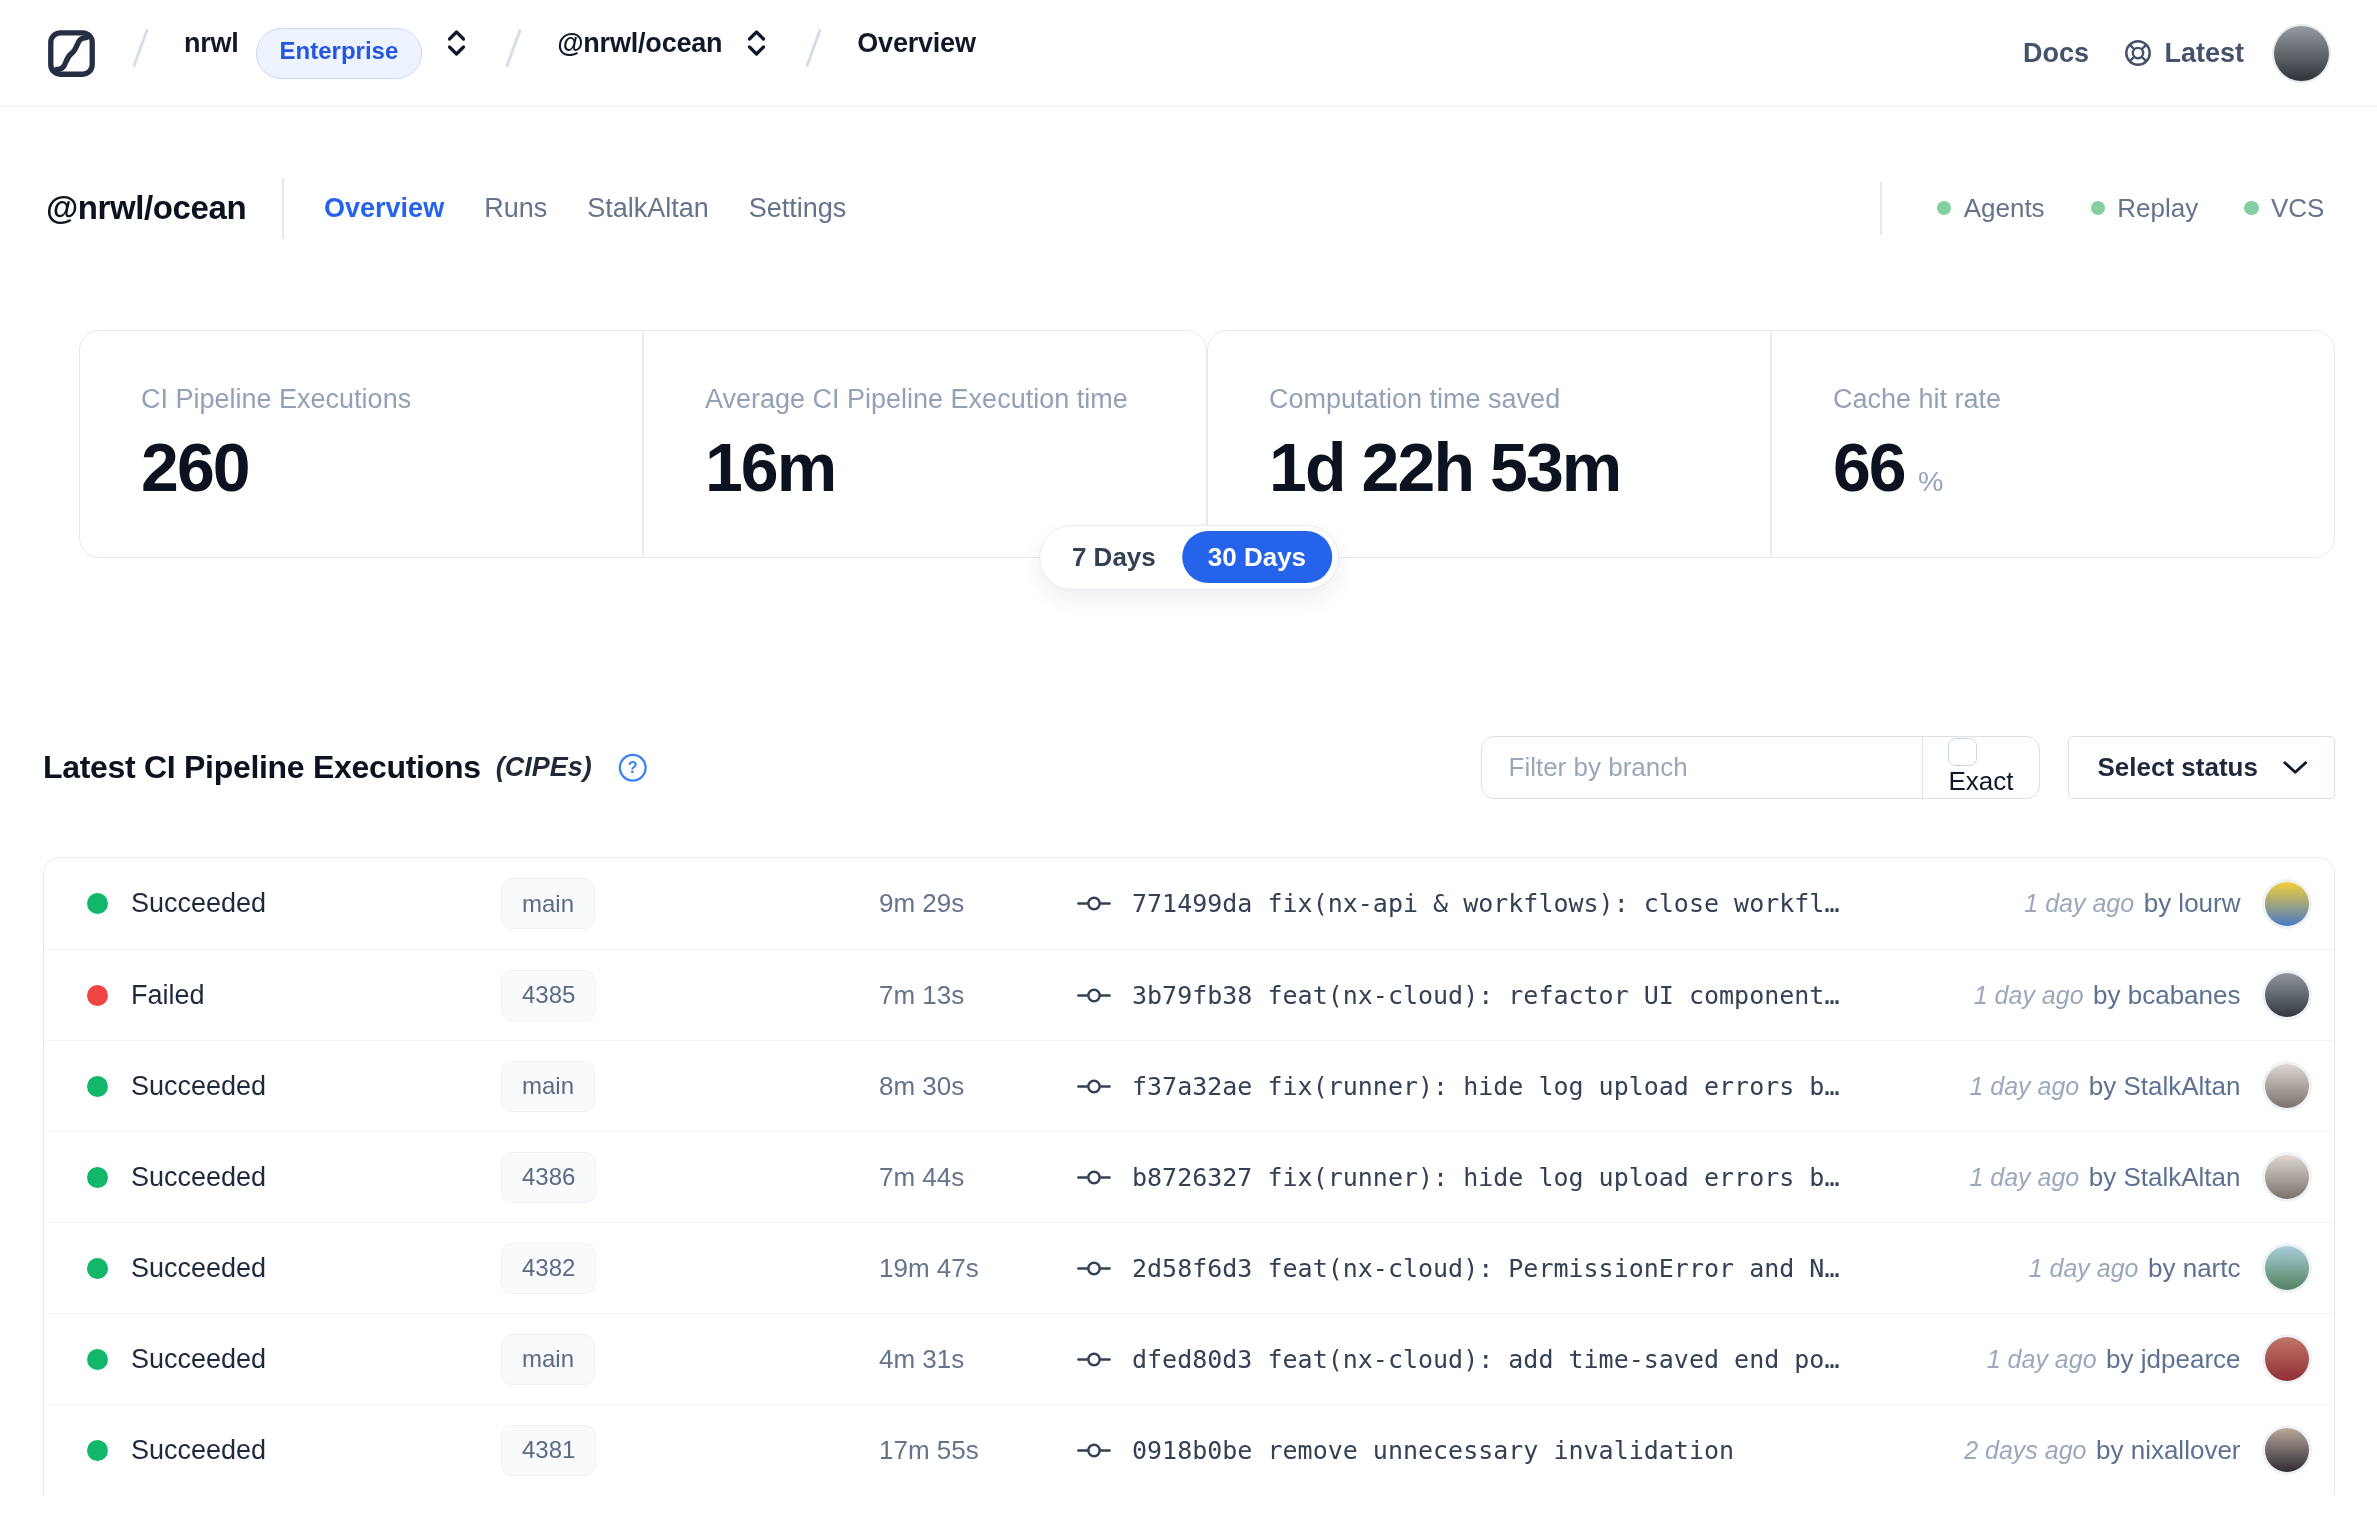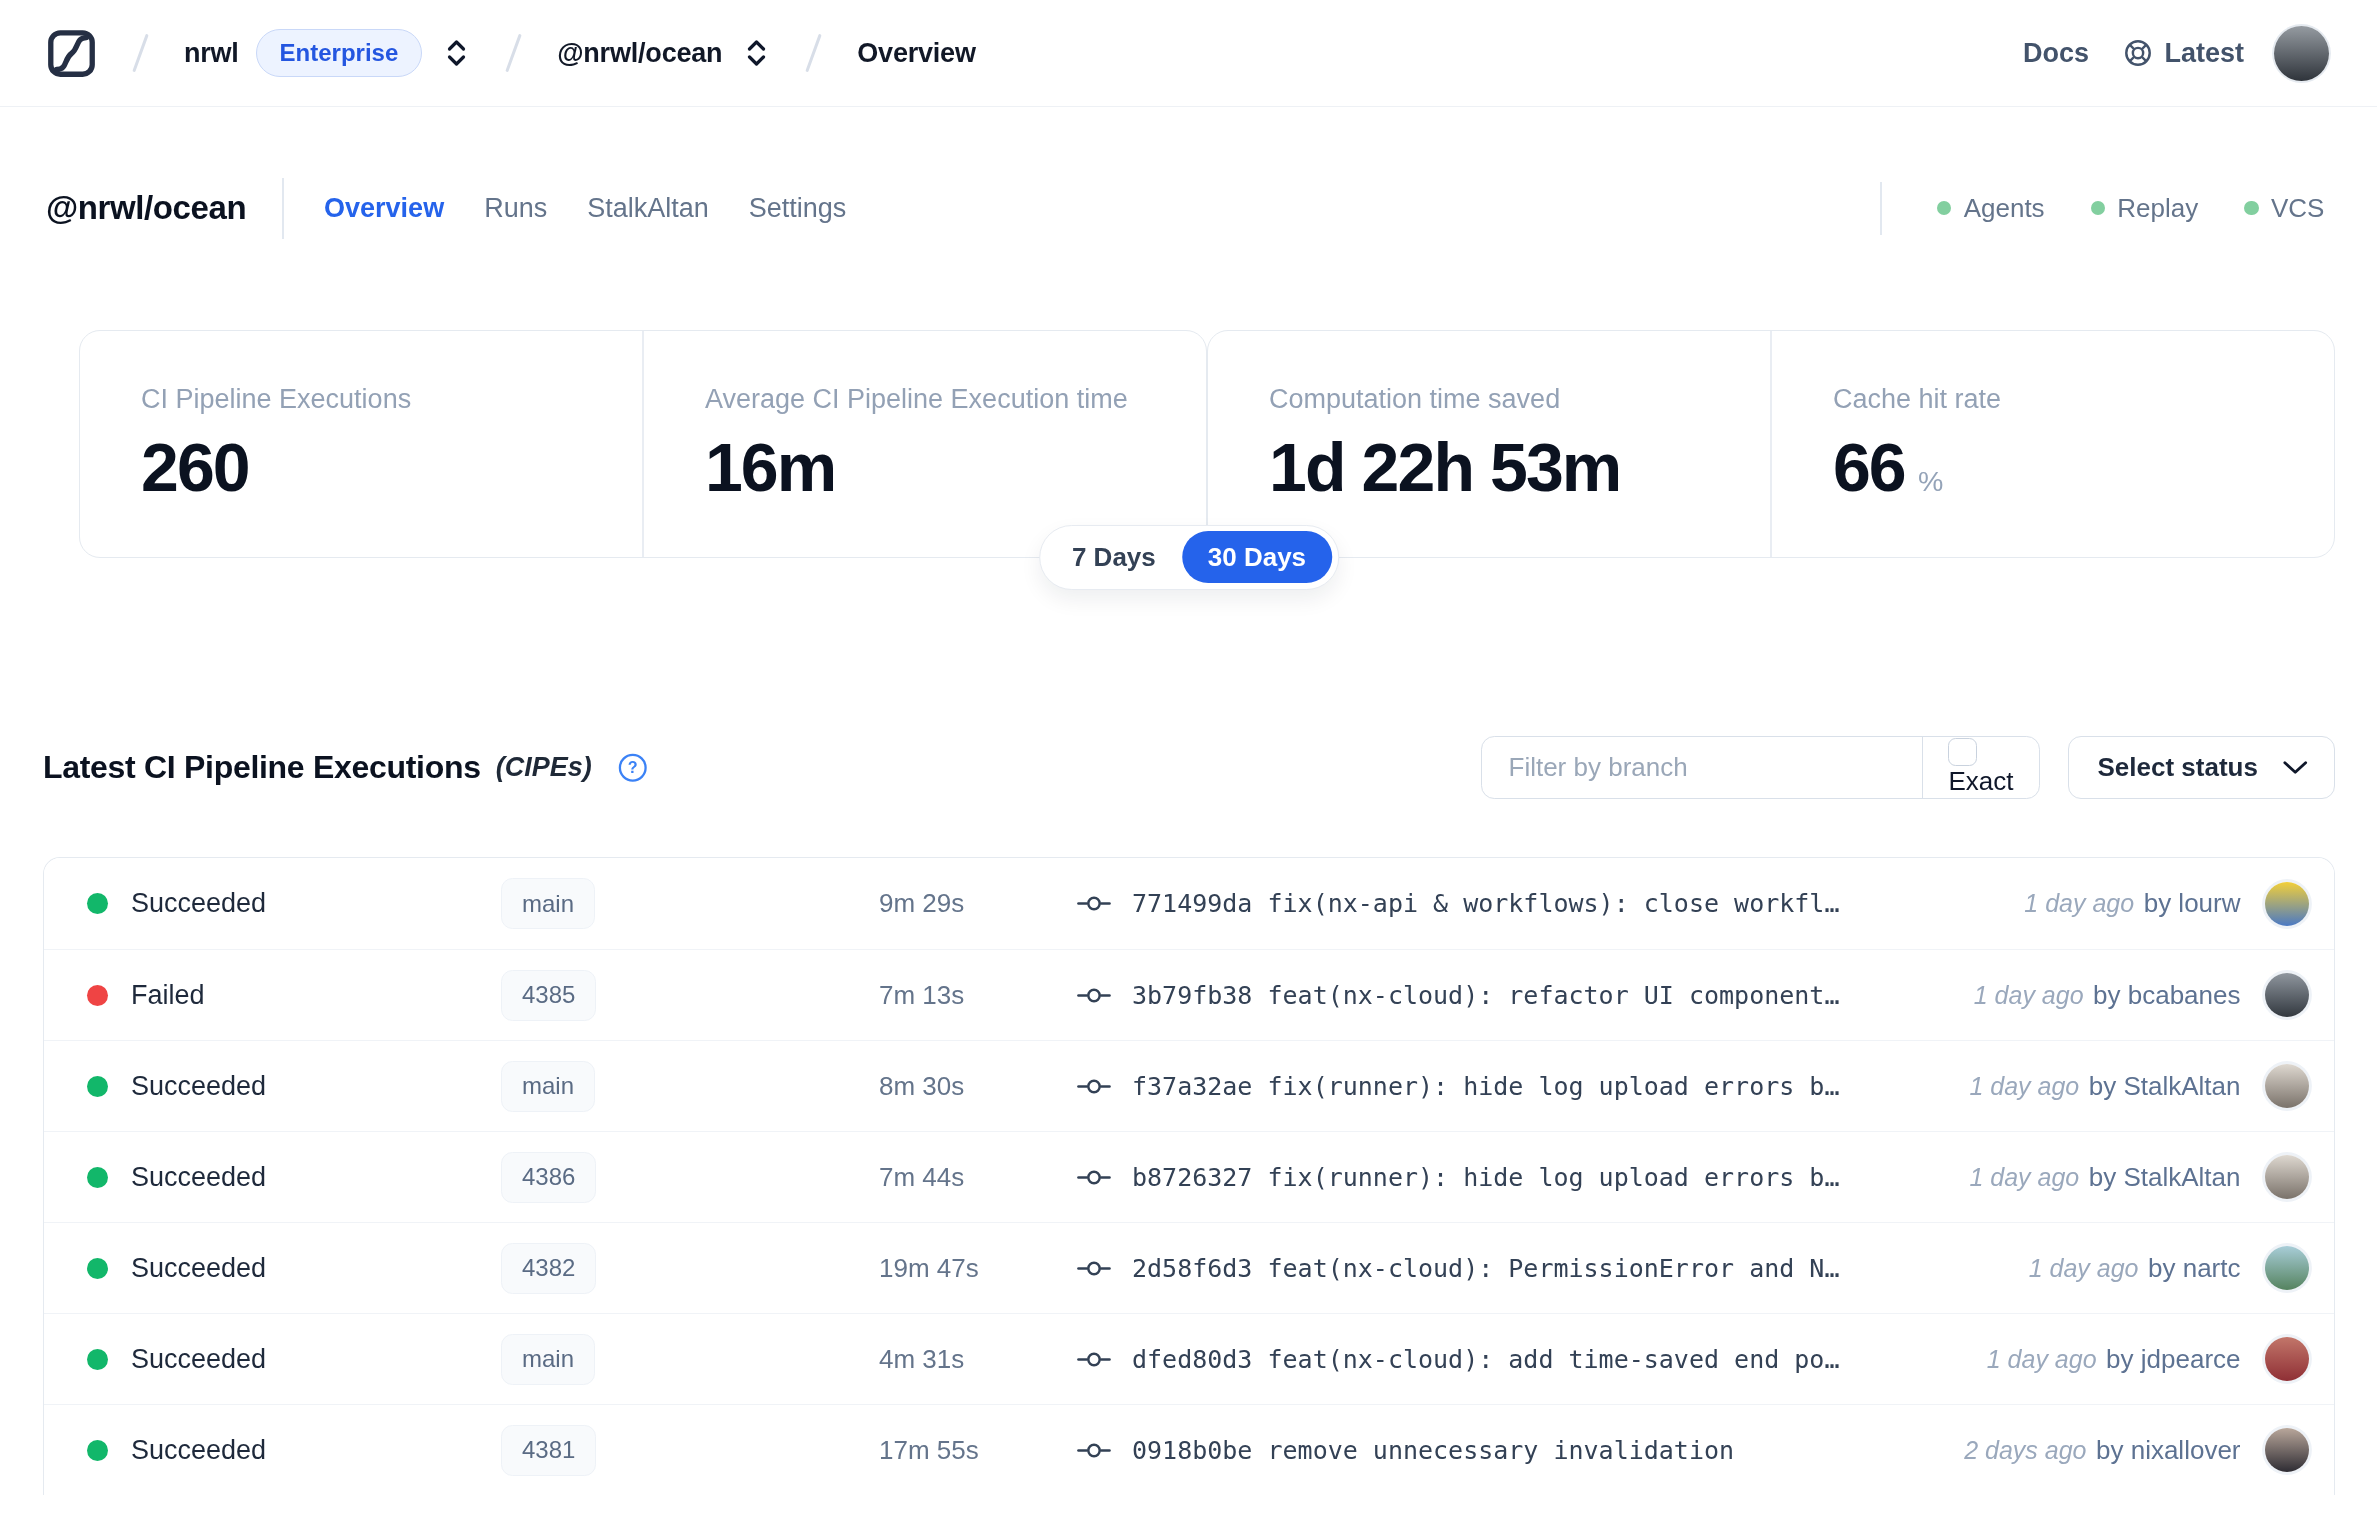--- a/index.html
+++ b/index.html
@@ -2,21 +2,21 @@
 <html style="font-size:15px"><head>
 <meta charset="utf-8">
 <style>
   * { margin:0; padding:0; box-sizing:border-box; }
   html,body { width:2378px; height:1537px; overflow:hidden; background:#ffffff;
               font-family:"Liberation Sans","DejaVu Sans",sans-serif; }
 
   
   .navbar { height:107px; display:flex; align-items:center; padding:0 49px 0 46px;
             border-bottom:1.9px solid #eef1f5; background:#fff; }
-  .nav-left { display:flex; align-items:center; }
+  .nav-left { display:flex; }
   .crumb-sep { width:2.9px; height:40px; background:#d8dee8; transform:rotate(20deg);
                border-radius:1.9px; margin:0 42px; }
   .crumb-text { font-size:27px; font-weight:600; color:#111827; letter-spacing:-0.2px; }
   .ent-badge { margin-left:17px; padding:8.6px 23px; border-radius:950px; background:#edf3ff;
                border:1.9px solid #c9d8f8; color:#2456e0; font-size:24px; font-weight:600; }
   .updown { margin-left:21px; display:inline-flex; cursor:pointer; }
   .nav-right { margin-left:auto; display:flex; align-items:center; }
   .nav-link { font-size:27px; font-weight:600; color:#43536b; cursor:pointer; }
   .support { display:flex; align-items:center; gap:11.4px; margin-left:34px; cursor:pointer; }
   .avatar-lg { width:55px; height:55px; border-radius:50%; margin-left:30px;
@@ -64,21 +64,21 @@
   .filters { margin-left:auto; display:flex; align-items:center; gap:28.5px; }
   .filter-group { width:559px; height:63px; border:1.9px solid #d9e0e9; border-radius:13.3px;
                   display:flex; align-items:center; background:#fff; }
   .branch-input { flex:1; height:100%; border:none; outline:none; padding:0 27px;
                   font-size:26px; color:#111827; font-family:inherit; background:transparent; }
   .branch-input::placeholder { color:#9aa7b8; }
   .group-div { width:1.9px; height:100%; background:#d9e0e9; }
   .exact-wrap { display:flex; align-items:flex-start; gap:0; padding:0 25px; cursor:pointer;flex-direction:column; }
   .checkbox { width:28.5px; height:28.5px; border:1.9px solid #c9d2de; border-radius:7.6px; background:#fff; }
   .exact-label { font-size:26px; font-weight:500; color:#0f172a; }
-  .status-select { width:267px; height:63px; border:1.9px solid #d9e0e9; border-radius:13px;
+  .status-select { width:267px; height:63px; border:1.9px solid #d9e0e9; border-radius:5px;
                    background:#fff; display:flex; align-items:center; justify-content:space-between;
                    padding:0 25px 0 28.5px; cursor:pointer; }
   .status-select-label { font-size:26px; font-weight:600; color:#1e293b; }
 
   
   .cipe-table { margin:57px 43px 0 43px; border:1.9px solid #e5eaf0; border-radius:17px 17px 0 0;
                 border-bottom:none; overflow:hidden; background:#fff; }
   .row { display:grid; grid-template-columns:414px 378px 198px 1fr auto;
          align-items:center; height:91px; padding:0 25px 0 43px; cursor:pointer; background:#fff; }
   .row + .row { border-top:1.9px solid #f0f3f7; }

